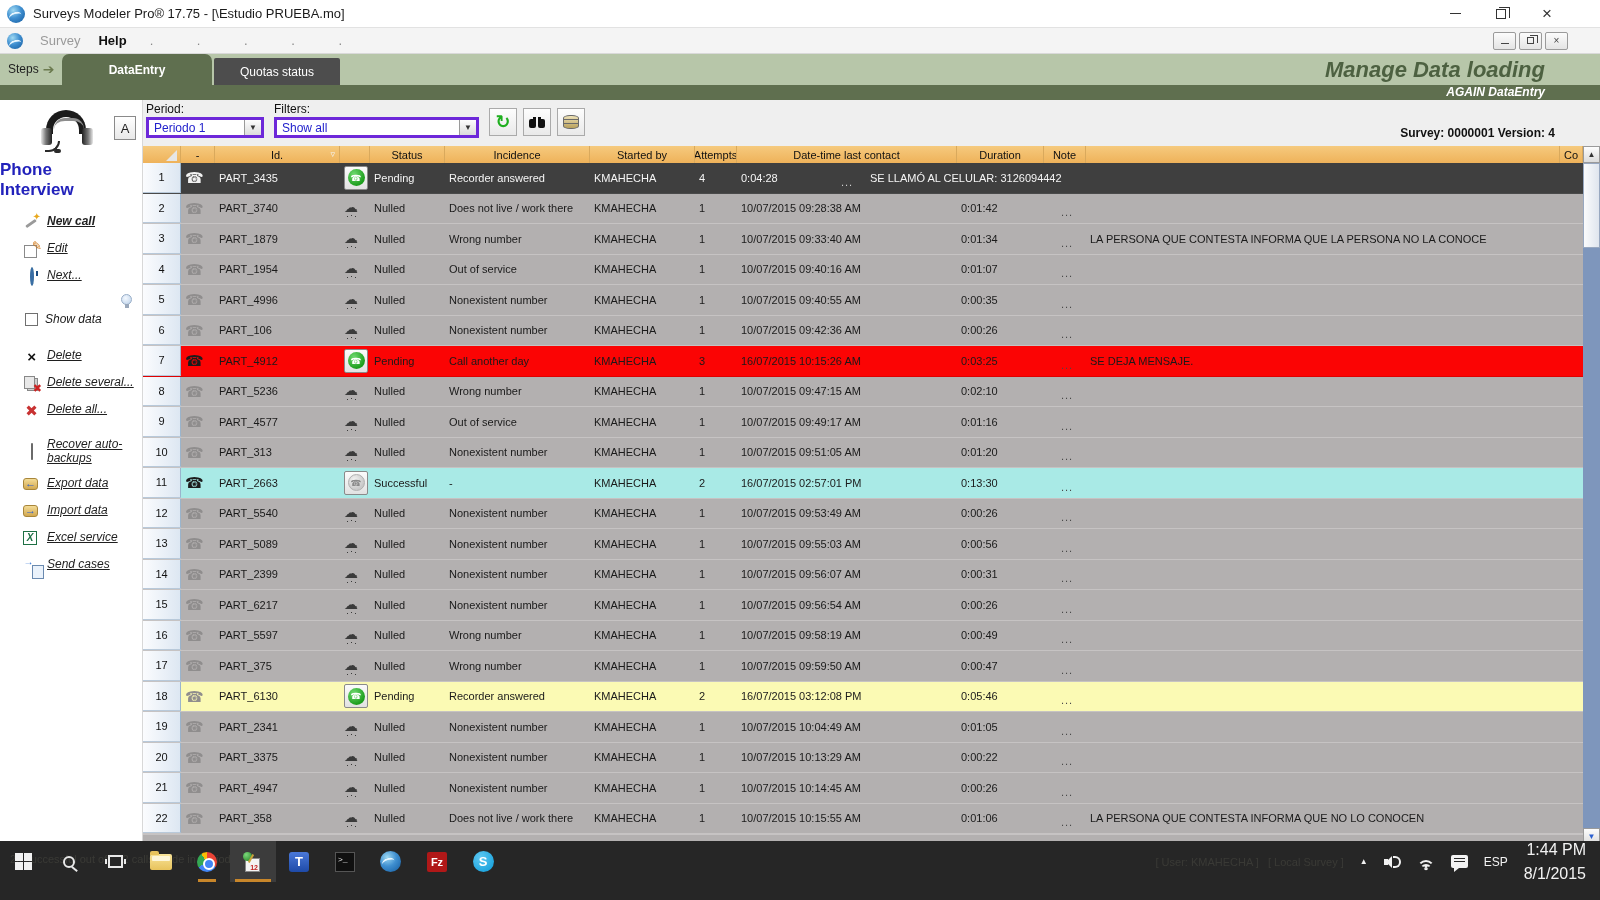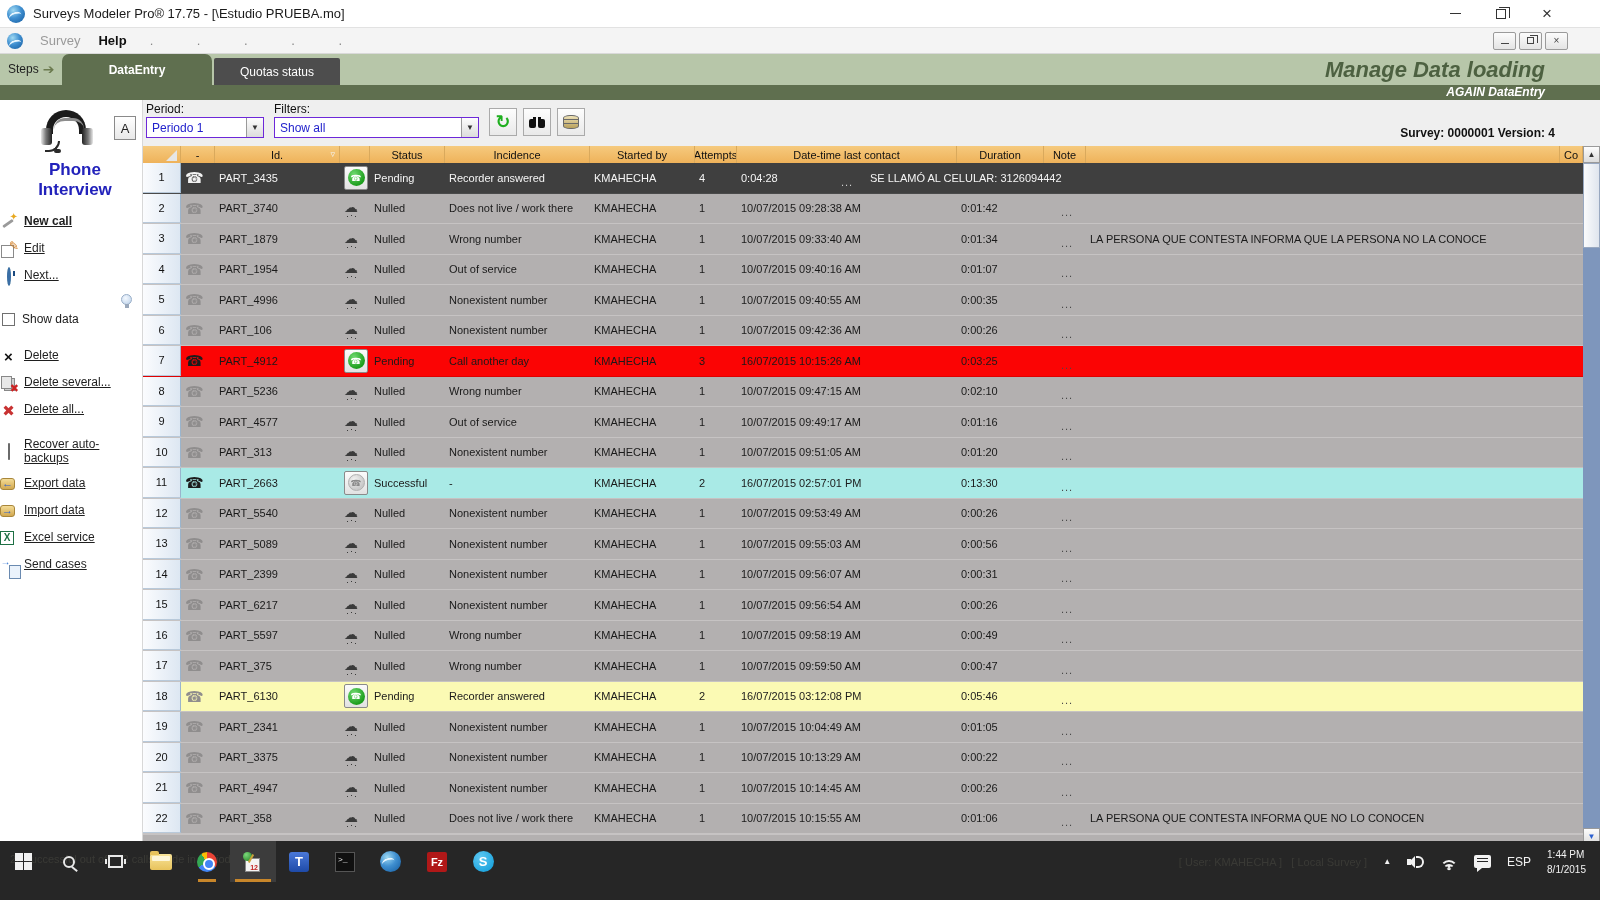--- a/index.html
+++ b/index.html
@@ -46,22 +46,22 @@
   
   .sidebar { position:absolute; top:100px; left:0; width:143px; height:741px; background:#ffffff; border-right:1px solid #d8d8d8; }
   .font-btn { position:absolute; right:6px; top:16px; width:22px; height:24px; background:linear-gradient(#fff,#e8e8e8); border:1px solid #8a8a8a; font-size:13px; color:#222; display:flex; align-items:center; justify-content:center; }
   .headset { position:relative; width:58px; height:46px; margin:8px auto 2px 38px; }
   .hs-arc { position:absolute; left:8px; top:2px; width:40px; height:24px; border:7px solid #1b1b1b; border-bottom:none; border-radius:22px 22px 0 0; }
   .hs-arc::before { content:""; position:absolute; left:1px; top:1px; width:30px; height:8px; border-top:3px solid #8d8d8d; border-radius:14px 14px 0 0;}
   .hs-pad-l { position:absolute; left:3px; top:20px; width:11px; height:17px; background:linear-gradient(90deg,#e8e8e8,#777 45%,#222); border-radius:3px; }
   .hs-pad-r { position:absolute; right:3px; top:20px; width:11px; height:17px; background:linear-gradient(90deg,#222,#777 55%,#e8e8e8); border-radius:3px; }
   .hs-mic { position:absolute; left:7px; top:33px; width:15px; height:11px; border:2px solid #2a2a2a; border-top:none; border-left:none; border-radius:0 0 14px 0; }
   .hs-mic::after { content:""; position:absolute; right:-3px; bottom:-3px; width:7px; height:4px; background:#2a2a2a; border-radius:2px; }
-  .sb-title { text-align:center; color:#2222bb; font-weight:bold; font-size:17px; line-height:1.15; margin:6px 0 14px 8px; }
-  .sb-list { padding-left:0; }
+  .sb-title { color:#2222bb; font-weight:bold; font-size:17px; line-height:1.15; margin:6px 0 14px 0; }
+  .sb-list { padding-left:23px;font-style:italic; }
   .sb-item { display:flex; align-items:center; gap:7px; margin-bottom:9px; min-height:18px; }
   .sb-link { font-size:12px; color:#1f1f1f; text-decoration:underline; line-height:1.15; }
   .sb-link.bold { font-weight:bold; }
   .sb-gap { height:10px; }
   .sb-icon { width:17px; flex:none; text-align:center; font-size:13px; line-height:1; }
   .wand-icon { position:relative; height:15px; }
   .wand-icon::before { content:""; position:absolute; left:2px; top:7px; width:12px; height:3px; background:#9a9a9a; transform:rotate(-35deg); border-radius:1px;}
   .wand-icon::after { content:"✦"; position:absolute; right:-1px; top:-3px; color:#e8a81e; font-size:10px; }
   .edit-icon { position:relative; height:15px; }
   .edit-icon::before { content:""; position:absolute; left:1px; top:3px; width:11px; height:11px; background:#fff; border:1px solid #8a8a8a; }
@@ -84,21 +84,21 @@
   .disk-gold { background:linear-gradient(#f4dc96,#d2a850); border:1px solid #a8863a; }
   .excel-icon { width:14px; height:14px; background:#fff; border:1px solid #1d7044; color:#1d7044; font-weight:bold; font-size:10px; display:flex; align-items:center; justify-content:center; }
   .send-icon { position:relative; width:15px; height:14px; }
   .send-icon::before { content:""; position:absolute; left:0; top:0; width:10px; height:12px; background:#eaf2fb; border:1px solid #6a8ab0; }
   .send-icon::after { content:"→"; position:absolute; right:-2px; bottom:-2px; color:#2a6fd0; font-weight:bold; font-size:10px; }
 
   
   .content { position:absolute; top:100px; left:143px; width:1457px; height:741px; background:#efefef; }
   .field-label { position:absolute; font-size:12px; color:#111; }
   .lbl-period { left:3px; top:2px; } .lbl-filters { left:131px; top:2px; }
-  .dropdown { position:absolute; top:17px; height:21px; background:#fff; border:1px solid #6d28d9; display:flex; align-items:center; font-size:12px; color:#2222cc; padding-left:5px; }
+  .dropdown { position:absolute; top:17px; height:21px; background:#fff; border:3px solid #6d28d9; display:flex; align-items:center; font-size:12px; color:#2222cc; padding-left:5px; }
   .dd-period { left:3px; width:118px; } .dd-filters { left:131px; width:205px; }
   .dd-arrow { margin-left:auto; width:17px; height:100%; background:linear-gradient(#fdfdfd,#dcdcdc); border-left:1px solid #9a9a9a; color:#333; font-size:8px; display:flex; align-items:center; justify-content:center; }
   .tool-btn { position:absolute; top:8px; width:28px; height:28px; background:linear-gradient(#fdfdfd,#e9e9e9); border:1px solid #aaa; display:flex; align-items:center; justify-content:center; }
   .tb-refresh { left:346px; color:#1faf1f; font-size:18px; font-weight:bold; }
   .tb-find { left:380px; }
   .binoc { position:relative; width:16px; height:11px; }
   .binoc::before { content:""; position:absolute; left:0; top:2px; width:7px; height:9px; background:#111; border-radius:2px; box-shadow:9px 0 0 #111; }
   .binoc::after { content:""; position:absolute; left:4px; top:0px; width:3px; height:4px; background:#111; box-shadow:5px 0 0 #111; }
   .tb-data { left:414px; }
   .tb-data .db-icon { width:16px; height:14px; background:linear-gradient(#efe3b8,#b8a05c); }
@@ -180,21 +180,21 @@
   .wifi { position:relative; width:18px; height:13px; }
   .wifi i { position:absolute; left:50%; bottom:0; transform:translateX(-50%); border:2px solid transparent; border-top:2px solid #f2f2f2; border-radius:50%; }
   .wifi i:nth-child(1){ width:18px; height:18px; bottom:-10px;}
   .wifi i:nth-child(2){ width:12px; height:12px; bottom:-8px;}
   .wifi i:nth-child(3){ width:6px; height:6px; bottom:-6px;}
   .wifi b { position:absolute; left:50%; bottom:0; transform:translateX(-50%); width:3px; height:3px; background:#f2f2f2; border-radius:50%; }
   .chat-icon { width:17px; height:13px; background:#f2f2f2; border-radius:2px; position:relative; }
   .chat-icon::before { content:""; position:absolute; left:3px; bottom:-4px; border-top:4px solid #f2f2f2; border-right:5px solid transparent; }
   .chat-icon::after { content:""; position:absolute; left:3px; top:3px; width:11px; height:1px; background:#262626; box-shadow:0 3px 0 #262626; }
   .esp { font-size:12px; }
-  .clock { text-align:left; font-size:10px; line-height:1.5; }
+  .clock { text-align:right; font-size:16px; line-height:1.5; }
 </style>
 </head>
 <body>
 
 <div class="titlebar">
   <span class="app-globe"></span>
   <span class="title-text">Surveys Modeler Pro® 17.75 - [\Estudio PRUEBA.mo]</span>
   <div class="win-controls">
     <div class="win-btn">
         <span class="glyph-min"></span>
@@ -503,20 +503,21 @@
           </div>
           <div class="cell c-status">Pending</div>
           <div class="cell c-incidence">Call another day</div>
           <div class="cell c-started">KMAHECHA</div>
           <div class="cell c-attempts">3</div>
           <div class="cell c-datetime">16/07/2015 10:15:26 AM</div>
           <div class="cell c-duration">0:03:25</div>
           <div class="cell c-note">
             <div class="note-btn">...</div>
           </div>
+          <div class="cell c-notetext">SE DEJA MENSAJE.</div>
           <div class="cell c-co"></div>
         </div>
         <div class="grow normal">
           <div class="cell c-corner">8</div>
           <div class="cell c-phone">
             <div class="phone-glyph ph-gray">☎</div>
           </div>
           <div class="cell c-id">PART_5236</div>
           <div class="cell c-btn">
             <div class="cloud-wrap">

